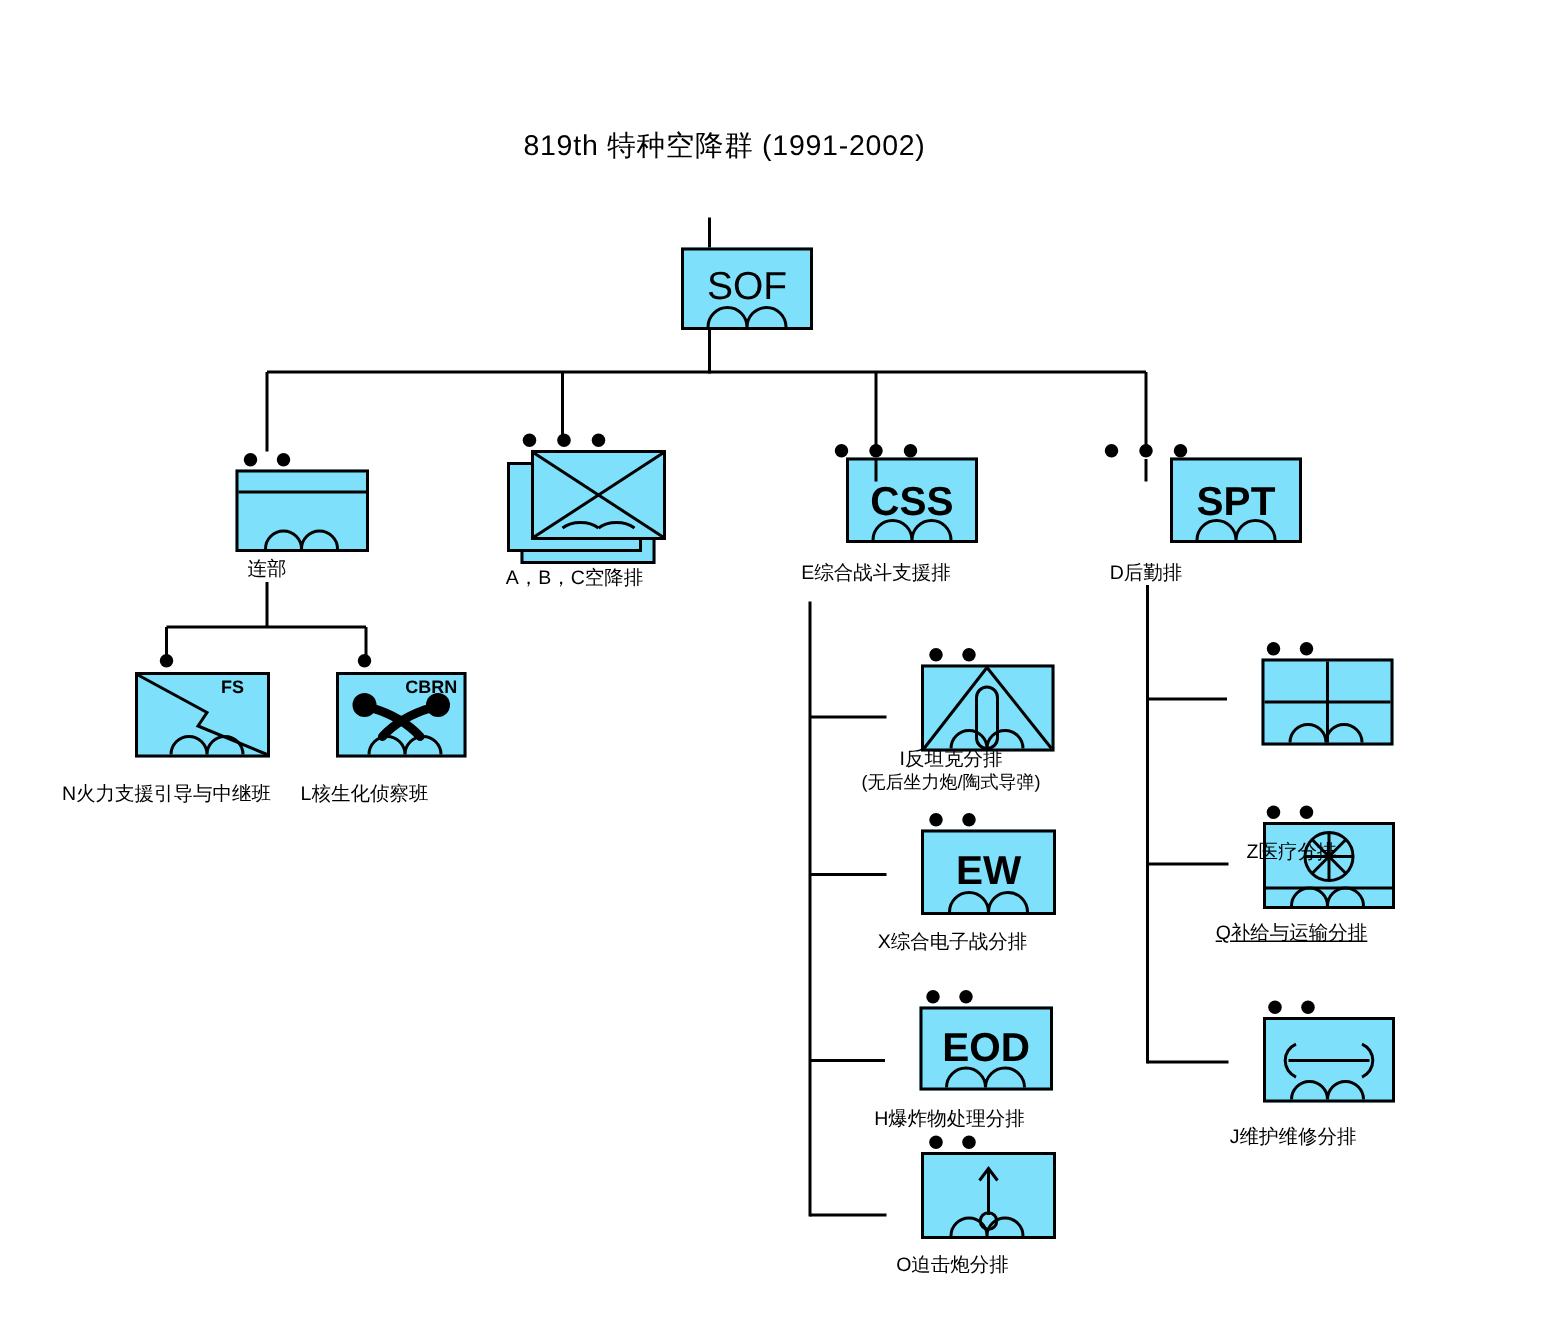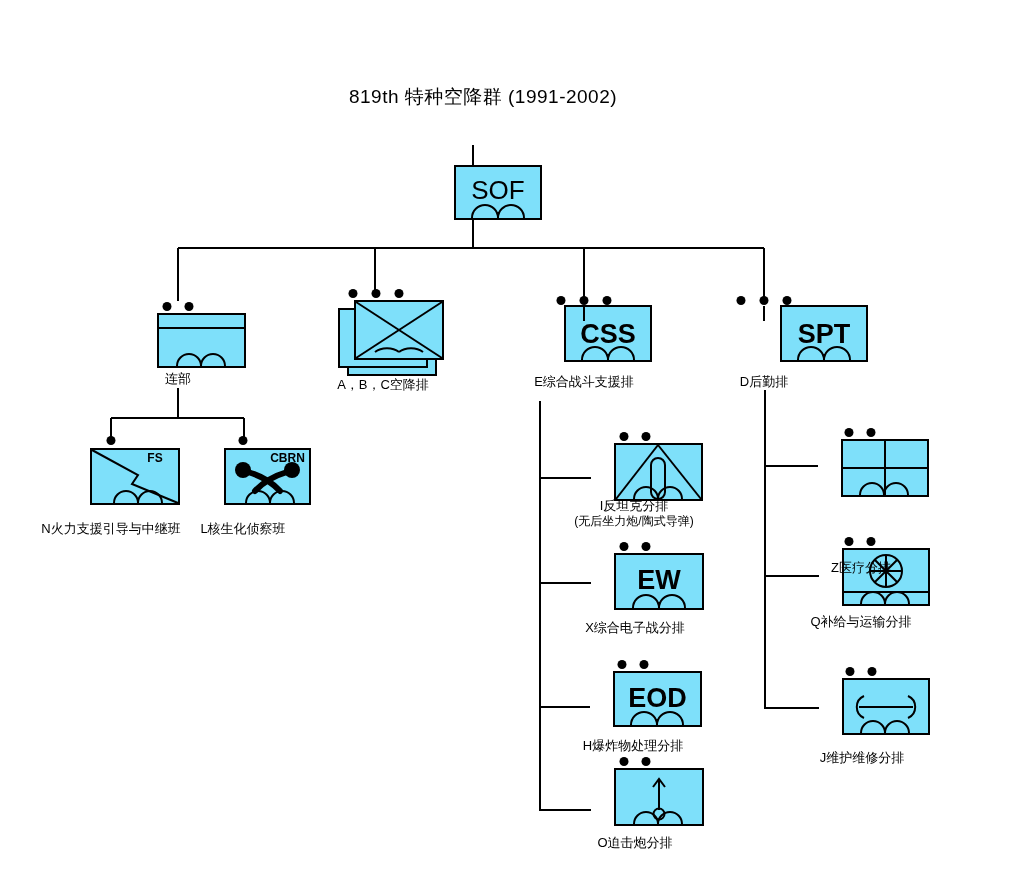--- a/index.html
+++ b/index.html
@@ -239,21 +239,21 @@
     <svg viewBox="0 0 84 54">
       <circle class="sym" cx="42" cy="21" r="16"></circle>
       <line class="sym" x1="42" y1="5" x2="42" y2="37"></line>
       <line class="sym" x1="26" y1="21" x2="58" y2="21"></line>
       <line class="sym" x1="30.7" y1="9.7" x2="53.3" y2="32.3"></line>
       <line class="sym" x1="53.3" y1="9.7" x2="30.7" y2="32.3"></line>
       <line class="sym" x1="0" y1="42" x2="84" y2="42"></line>
       <path class="sym" d="M17,54 a12,12 0 0 1 24,0 M41,54 a12,12 0 0 1 24,0"></path>
     </svg>
   </div>
-  <div class="lbl wrap" style="left:861px;top:614px;width:106px;">Q补给与运输分排</div>
+  <div class="lbl wrap" style="left:861px;top:614px;width:106px;text-decoration:underline;">Q补给与运输分排</div>
 
   <div class="dots" style="left:861px;top:667px;">
       <div class="dot"></div>
       <div class="dot"></div>
     </div>
   <div class="unit" style="left:818px;top:678px;width:88px;height:57px;">
     <svg viewBox="0 0 84 53">
       <line class="sym" x1="15" y1="27" x2="69" y2="27"></line>
       <path class="sym" d="M20,16 A12,12 0 0 0 20,38"></path>
       <path class="sym" d="M64,16 A12,12 0 0 1 64,38"></path>

